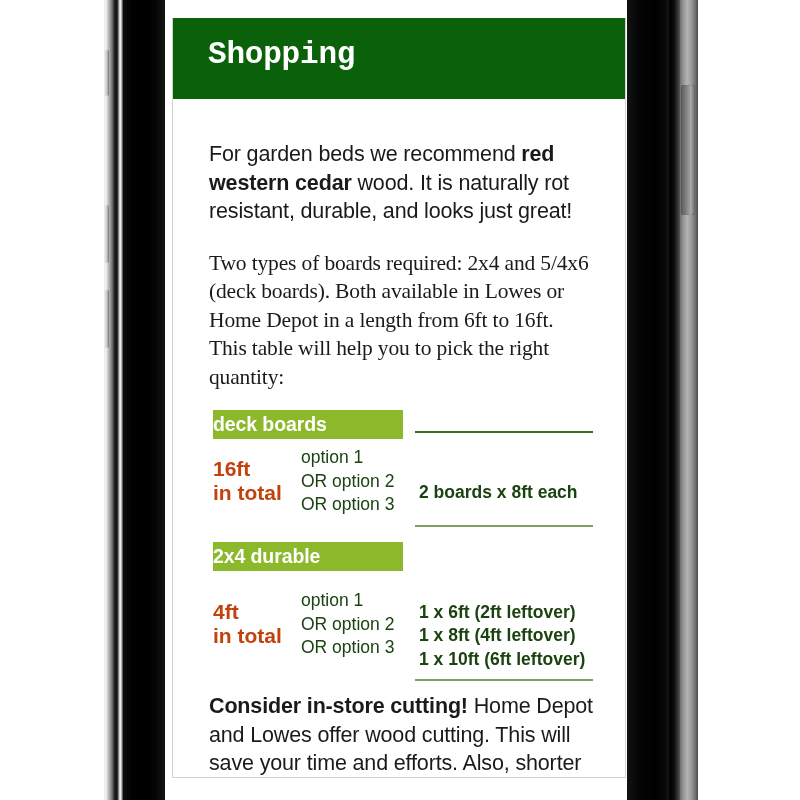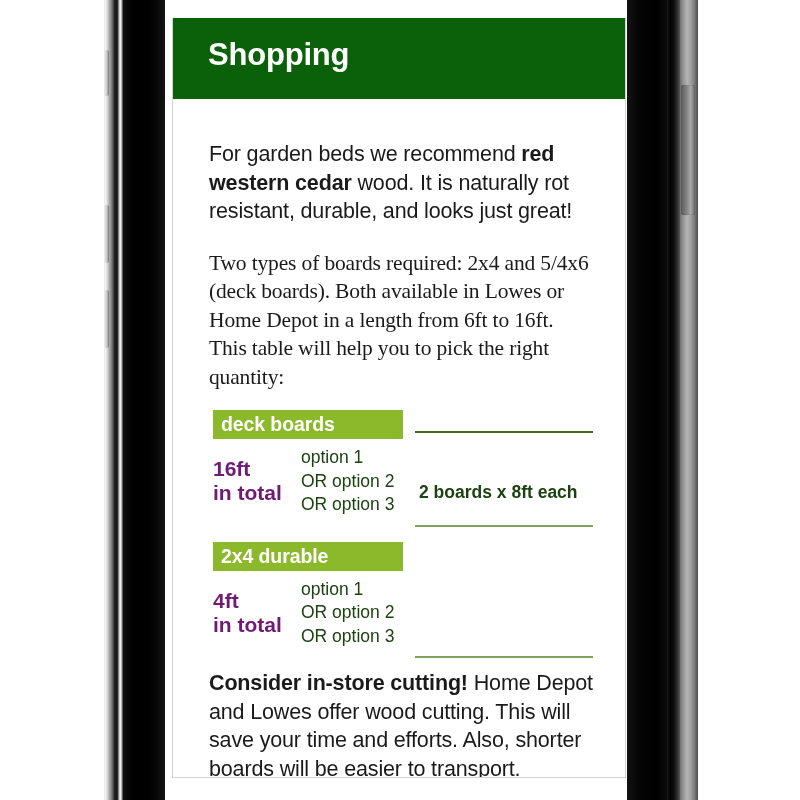--- a/index.html
+++ b/index.html
@@ -117,20 +117,21 @@
     box-sizing: border-box;
   }
   #app-title {
     position: absolute;
     left: 36px;
     top: 20px;
     color: #ffffff;
     font-size: 31px;
     font-weight: bold;
     letter-spacing: -0.2px;
+    font-family: Liberation Mono, monospace;
   }
 
   
   #body-region {
     position: absolute;
     left: 0;
     top: 96px;
     width: 454px;
     padding: 0 34px 0 36px;
     box-sizing: border-box;
@@ -160,21 +161,21 @@
     position: absolute;
     left: 4px;
     top: 0;
     width: 190px;
     height: 29px;
     background: #8cb82b;
     color: #ffffff;
     font-size: 19.5px;
     font-weight: bold;
     line-height: 29px;
-    padding-left: 8px;
+    padding-left: 0;
     box-sizing: border-box;
     letter-spacing: -0.1px;
   }
   .rule-top {
     position: absolute;
     left: 206px;
     right: 0px;
     top: 21px;
     height: 2px;
     background: #3d6b21;
@@ -188,21 +189,21 @@
   }
 
   .table-body {
     display: flex;
     align-items: center;
     margin-top: 6px;
   }
   .total-cell {
     width: 92px;
     flex: 0 0 92px;
-    color: #701a75;
+    color: #c2410c;
     font-size: 21px;
     font-weight: bold;
     line-height: 24px;
     padding-left: 4px;
     box-sizing: border-box;
   }
   .opts-cell {
     flex: 0 0 118px;
     text-align: left;
     color: #1b4310;
@@ -283,20 +284,23 @@
             <div class="total-cell">
               <div>4ft</div>
               <div>in total</div>
             </div>
             <div class="opts-cell">
               <div class="opt-line">option 1</div>
               <div class="opt-line">OR option 2</div>
               <div class="opt-line">OR option 3</div>
             </div>
             <div class="vals-cell">
+              <div class="val-line">1 x 6ft (2ft leftover)</div>
+              <div class="val-line">1 x 8ft (4ft leftover)</div>
+              <div class="val-line">1 x 10ft (6ft leftover)</div>
             </div>
           </div>
           <div class="rule-bottom"></div>
         </div>
 
         <p class="para last"><b>Consider in-store cutting!</b><span> Home Depot and Lowes offer wood cutting. This will save your time and efforts. Also, shorter boards will be easier to transport.</span></p>
 
       </div>
     </div>
   </div>

